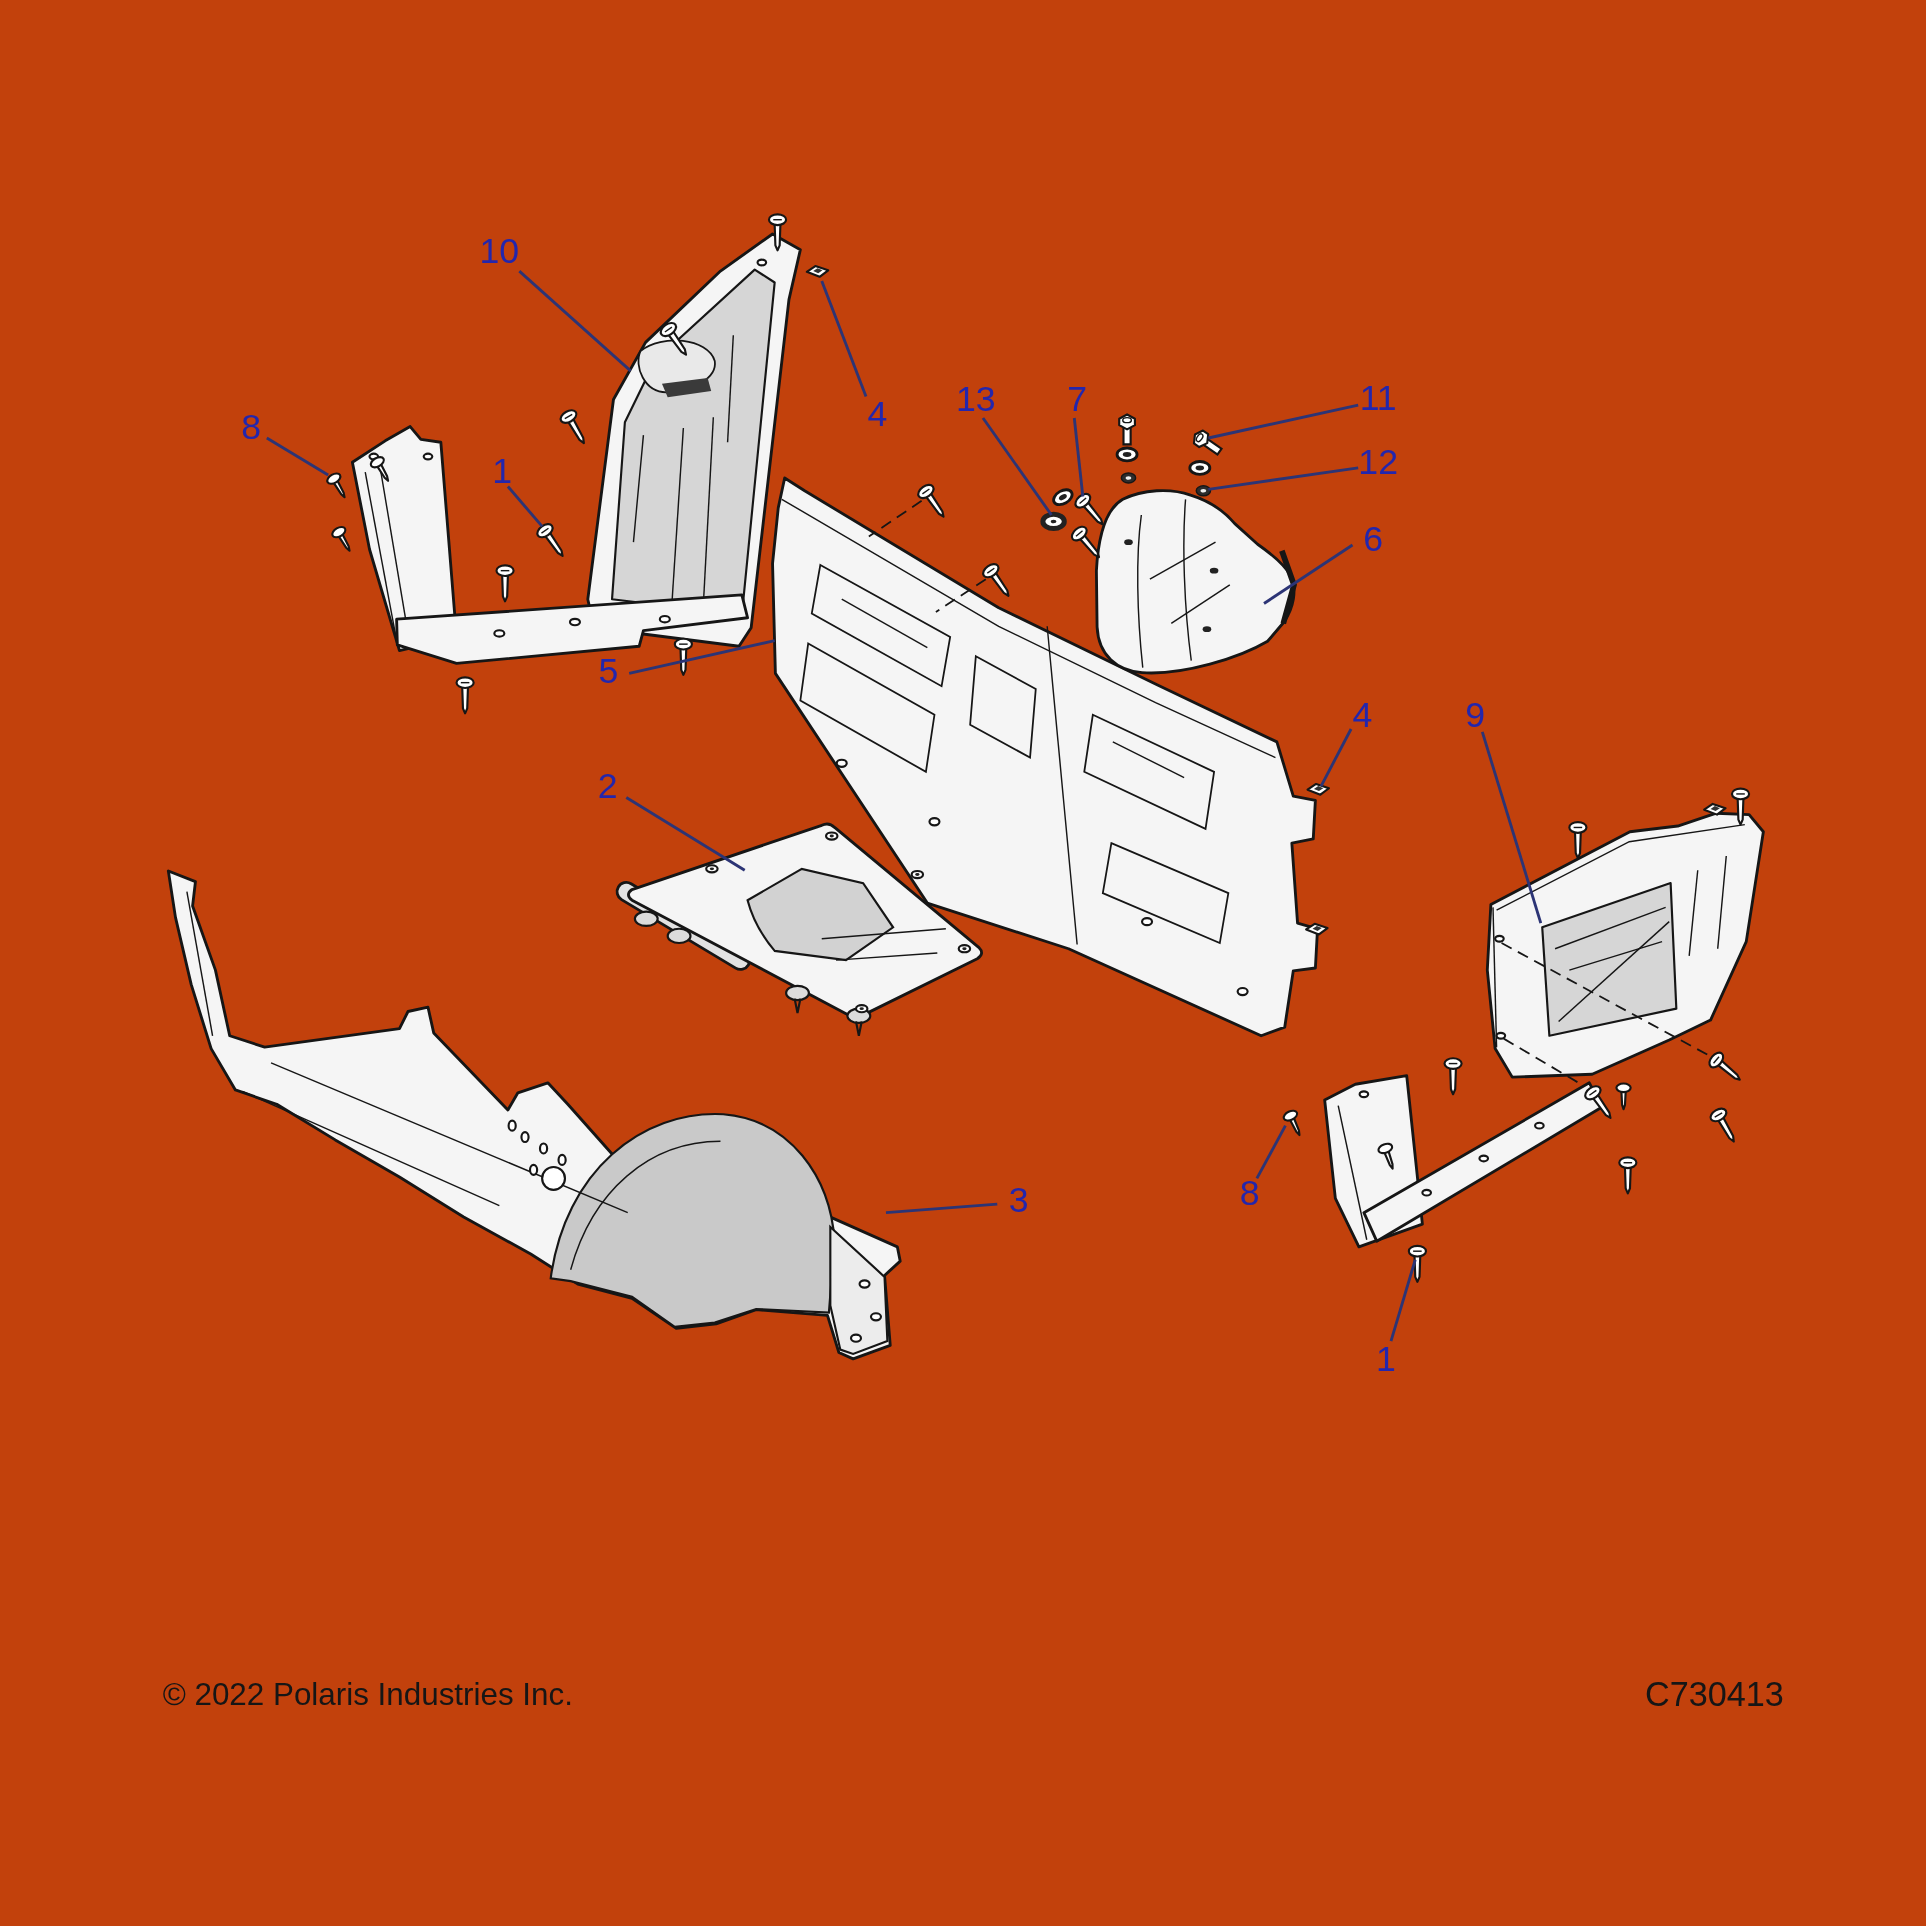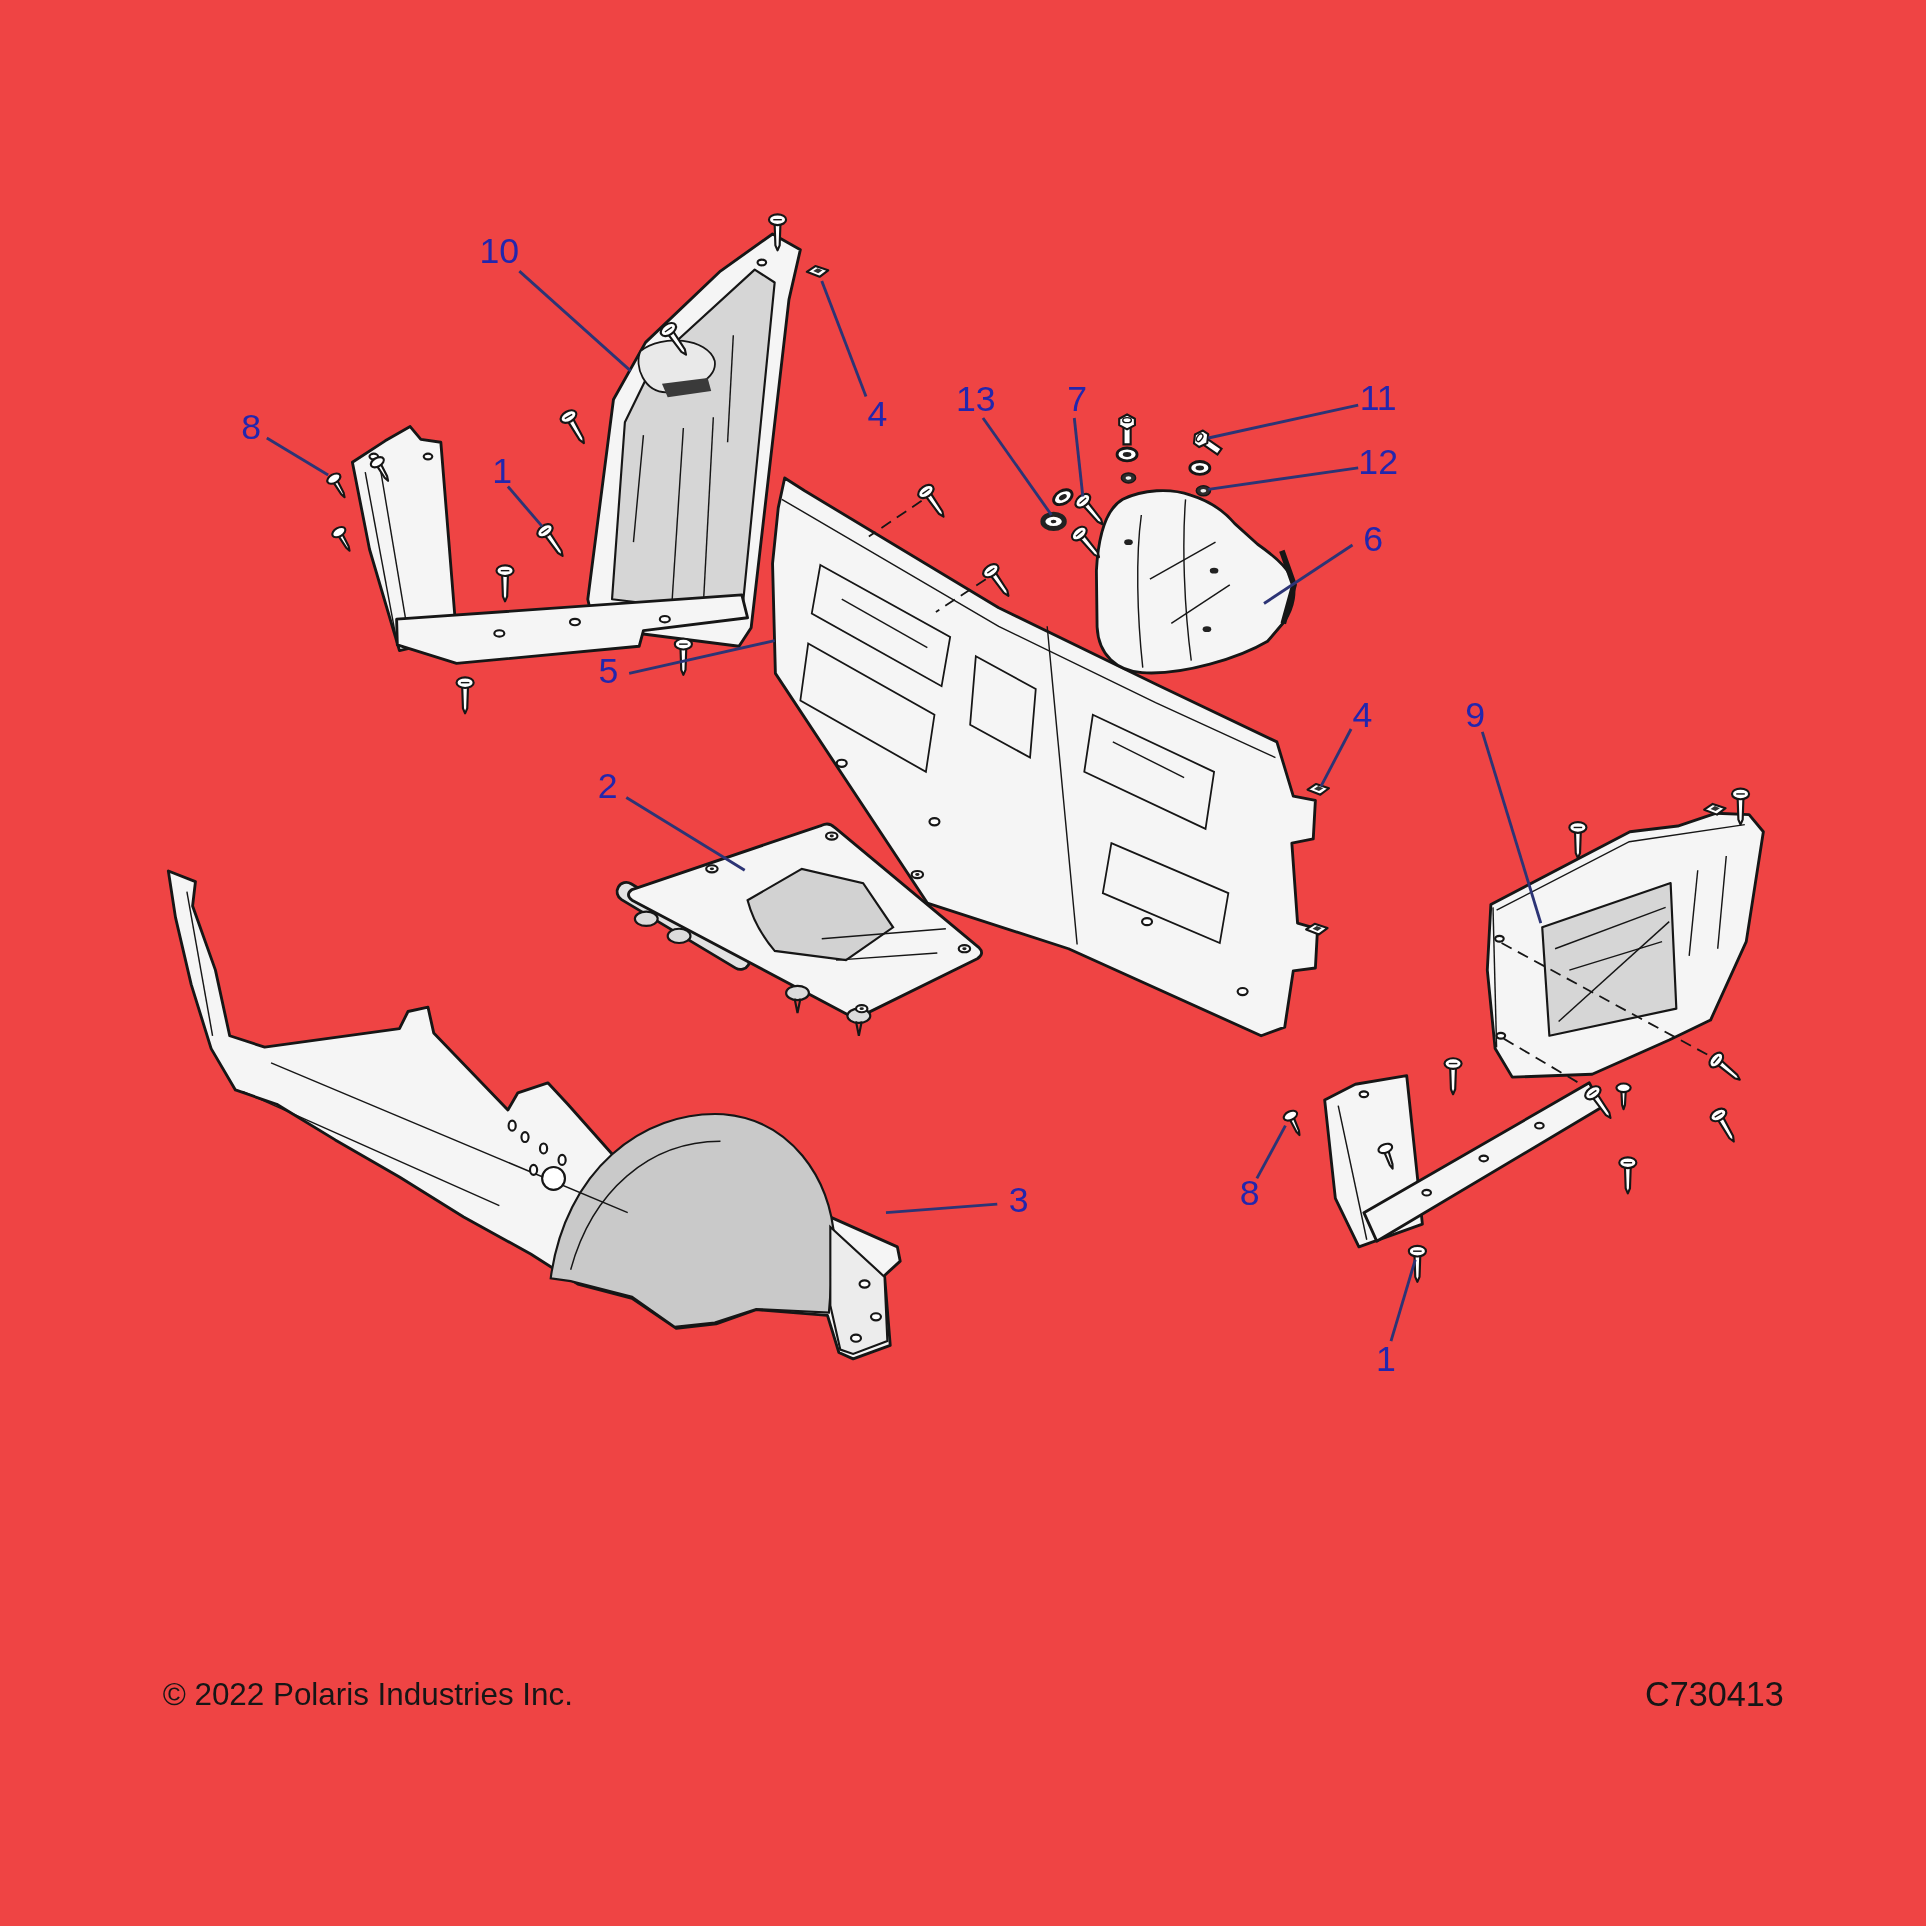--- a/index.html
+++ b/index.html
@@ -1,16 +1,16 @@
 <!DOCTYPE html>
 <html style="font-size:11.4px"><head>
 <meta charset="utf-8">
 <style>
   html,body{margin:0;padding:0;background:#ffffff;width:1926px;height:1926px;}
-  #page{position:relative;width:1926px;height:1926px;background:#ef4444;overflow:hidden;}
+  #page{position:relative;width:1926px;height:1926px;background:#c2410c;overflow:hidden;}
   svg{position:absolute;left:0;top:0;}
   text{font-family:"Liberation Sans","DejaVu Sans",sans-serif;}
   .callout-num{font-size:50px;fill:#2326ad;font-weight:normal;}
   .leader{stroke:#2c3475;stroke-width:4;fill:none;}
   .ol{fill:#f5f5f5;stroke:#161616;stroke-width:4;stroke-linejoin:round;}
   .rec{fill:#d6d6d6;stroke:#161616;stroke-width:3;stroke-linejoin:round;}
   .ln{fill:none;stroke:#161616;stroke-width:2.5;}
   .lnt{fill:none;stroke:#161616;stroke-width:2;}
   .dash{fill:none;stroke:#161616;stroke-width:2.5;stroke-dasharray:16 10;}
   .hole{fill:#ffffff;stroke:#161616;stroke-width:3;}

